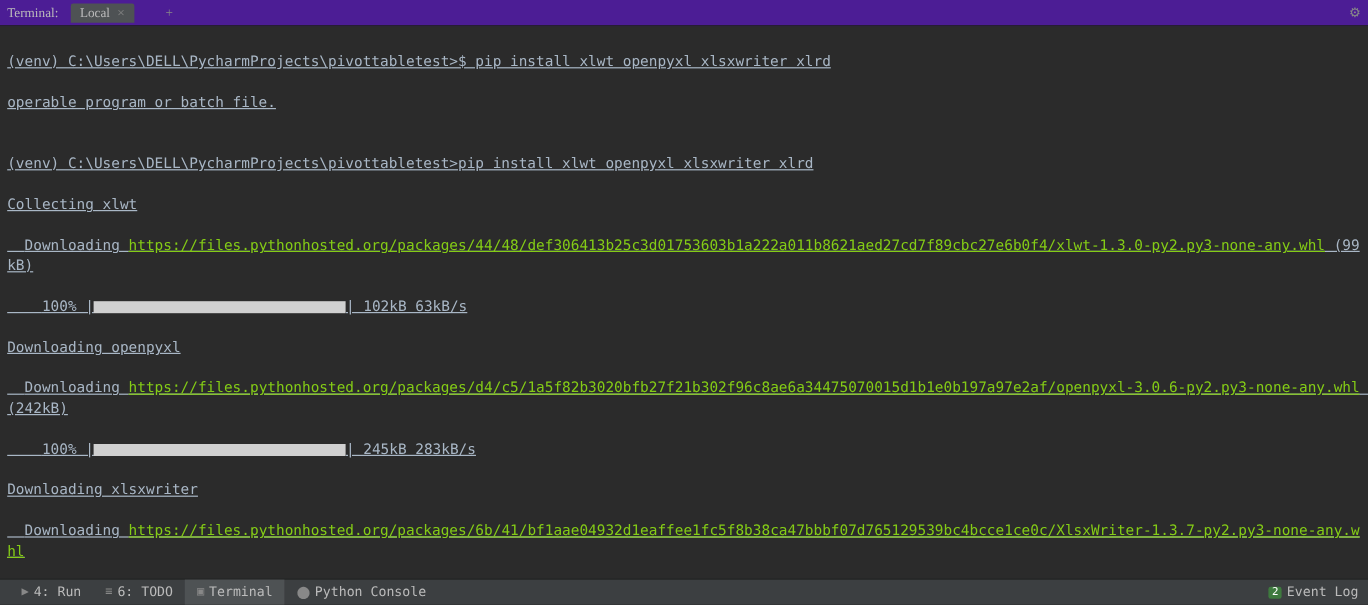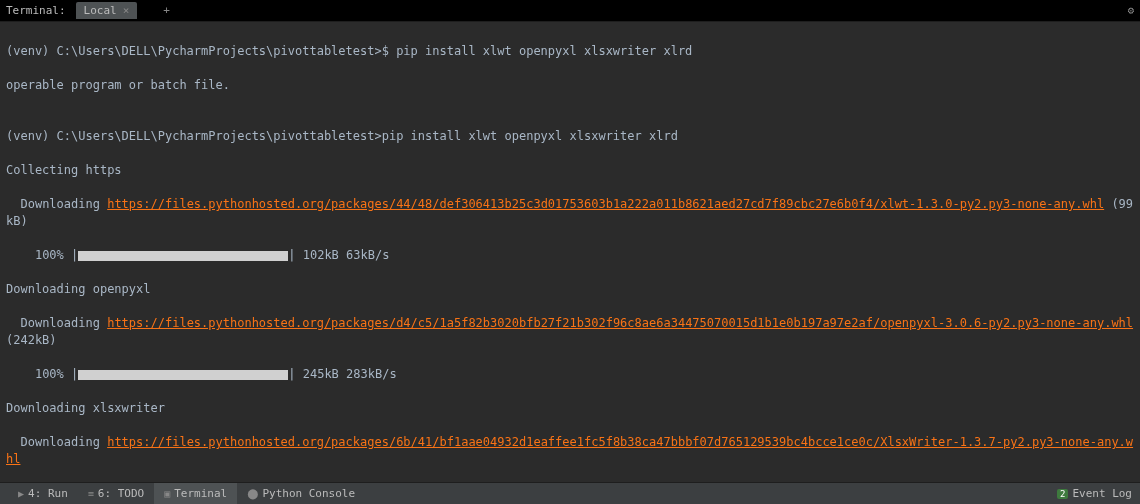--- a/index.html
+++ b/index.html
@@ -8,28 +8,29 @@
   color: #a9b7c6;
   font-family: "Consolas", "Monaco", monospace;
   font-size: 12px;
   width: 1140px;
   height: 504px;
   overflow: hidden;
   display: flex;
   flex-direction: column;
 }
 .top-bar {
-  background: #000000;
+  background: #4c1d95;
   height: 22px;
   display: flex;
   align-items: center;
   padding: 0 6px;
   border-bottom: 1px solid #1e1e1e;
   font-size: 11px;
   color: #bbbbbb;
+  font-family: Liberation Serif, serif;
 }
 .top-bar .label { margin-right: 10px; }
 .tab {
   background: #4e5254;
   padding: 2px 8px;
   display: flex;
   align-items: center;
   gap: 6px;
   border-radius: 2px 2px 0 0;
   margin-right: 20px;
@@ -39,22 +40,22 @@
 .gear { margin-left: auto; color: #888; cursor: pointer; }
 .terminal {
   flex: 1;
   background: #2b2b2b;
   padding: 4px 6px;
   line-height: 17px;
   white-space: pre;
   overflow: hidden;
   font-size: 12px;
 }
-.terminal .line { white-space: pre-wrap; word-break: break-all; }
-.link { color: #f97316; text-decoration: underline; cursor: pointer; }
+.terminal .line { white-space: pre-wrap; word-break: break-all; text-decoration: underline; }
+.link { color: #84cc16; text-decoration: underline; cursor: pointer; }
 .progress-bar {
   display: inline-block;
   background: #d0d0d0;
   width: 210px;
   height: 10px;
   vertical-align: middle;
 }
 .bottom-bar {
   background: #3c3f41;
   height: 22px;
@@ -89,21 +90,21 @@
   </div>
   <span class="plus-tab">+</span>
   <span class="gear">⚙</span>
 </div>
 
 <div class="terminal">
 <div class="line">(venv) C:\Users\DELL\PycharmProjects\pivottabletest&gt;$ pip install xlwt openpyxl xlsxwriter xlrd</div>
 <div class="line">operable program or batch file.</div>
 <div class="line"></div>
 <div class="line">(venv) C:\Users\DELL\PycharmProjects\pivottabletest&gt;pip install xlwt openpyxl xlsxwriter xlrd</div>
-<div class="line">Collecting https</div>
+<div class="line">Collecting xlwt</div>
 <div class="line"><span>  Downloading </span><span class="link">https://files.pythonhosted.org/packages/44/48/def306413b25c3d01753603b1a222a011b8621aed27cd7f89cbc27e6b0f4/xlwt-1.3.0-py2.py3-none-any.whl</span><span> (99kB)</span></div>
 <div class="line"><span>    100% |</span><span class="progress-bar"></span><span>| 102kB 63kB/s</span></div>
 <div class="line">Downloading openpyxl</div>
 <div class="line"><span>  Downloading </span><span class="link">https://files.pythonhosted.org/packages/d4/c5/1a5f82b3020bfb27f21b302f96c8ae6a34475070015d1b1e0b197a97e2af/openpyxl-3.0.6-py2.py3-none-any.whl</span><span> (242kB)</span></div>
 <div class="line"><span>    100% |</span><span class="progress-bar"></span><span>| 245kB 283kB/s</span></div>
 <div class="line">Downloading xlsxwriter</div>
 <div class="line"><span>  Downloading </span><span class="link">https://files.pythonhosted.org/packages/6b/41/bf1aae04932d1eaffee1fc5f8b38ca47bbbf07d765129539bc4bcce1ce0c/XlsxWriter-1.3.7-py2.py3-none-any.whl</span></div>
 <div class="line"></div>
 
 

